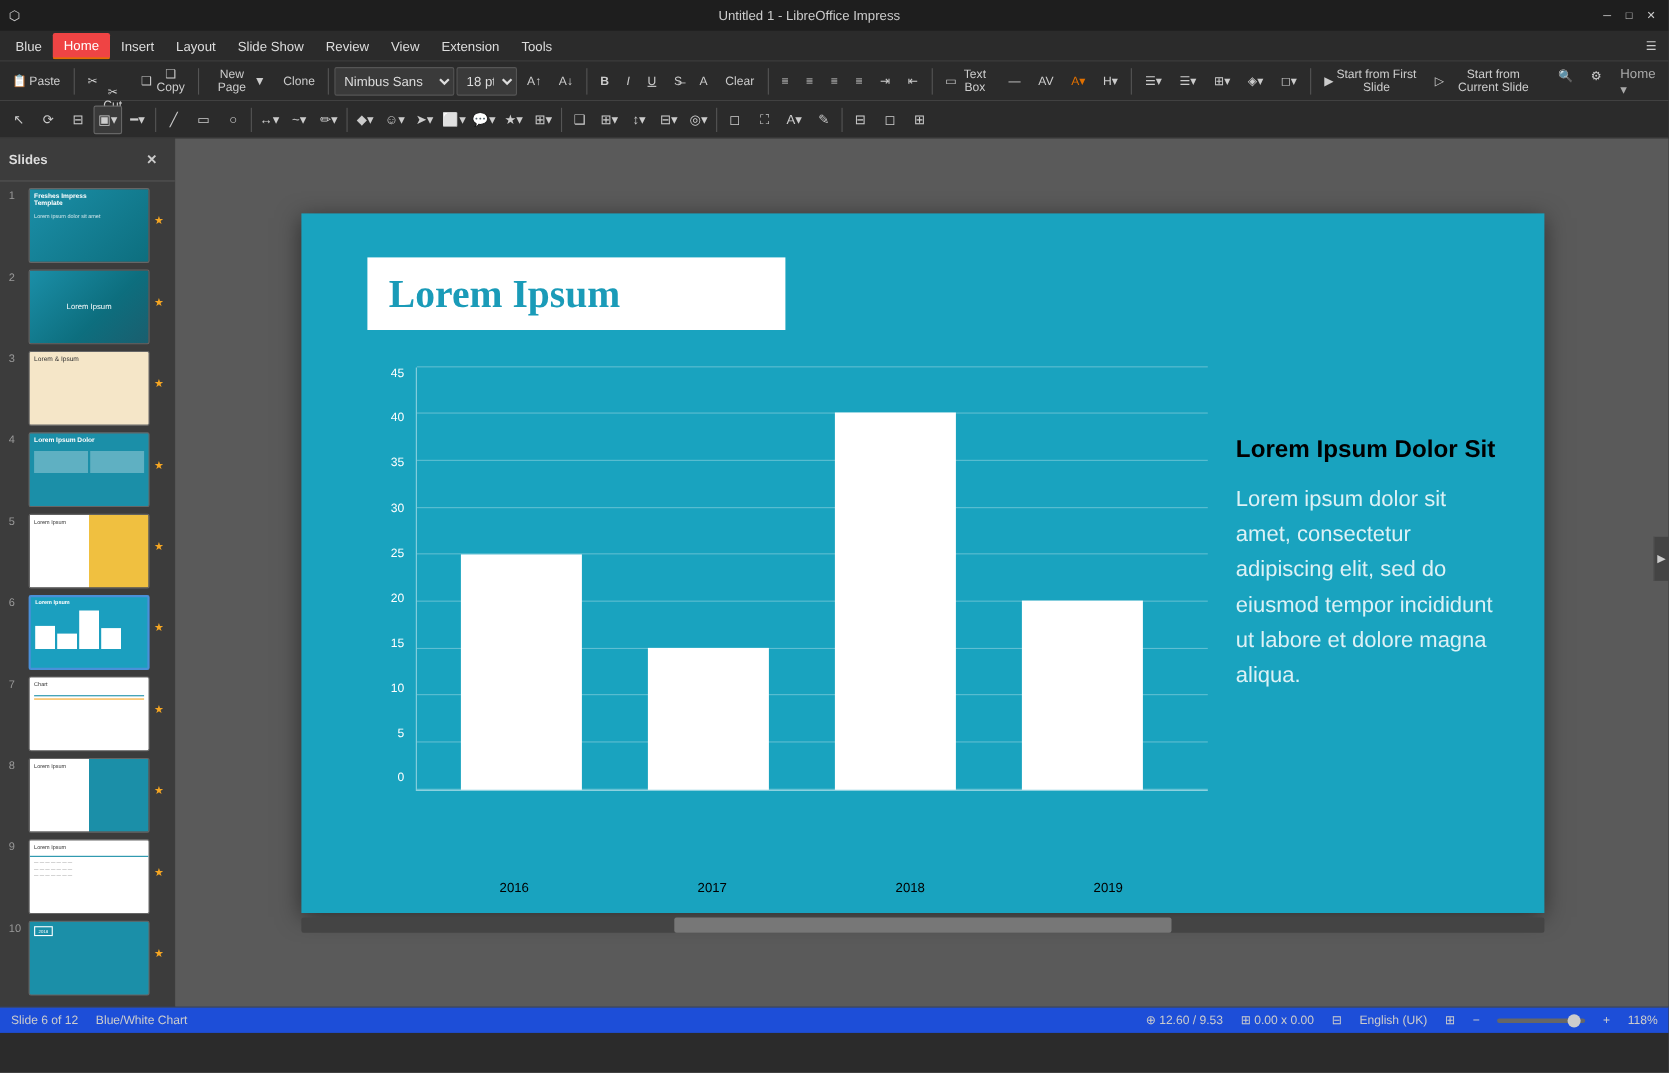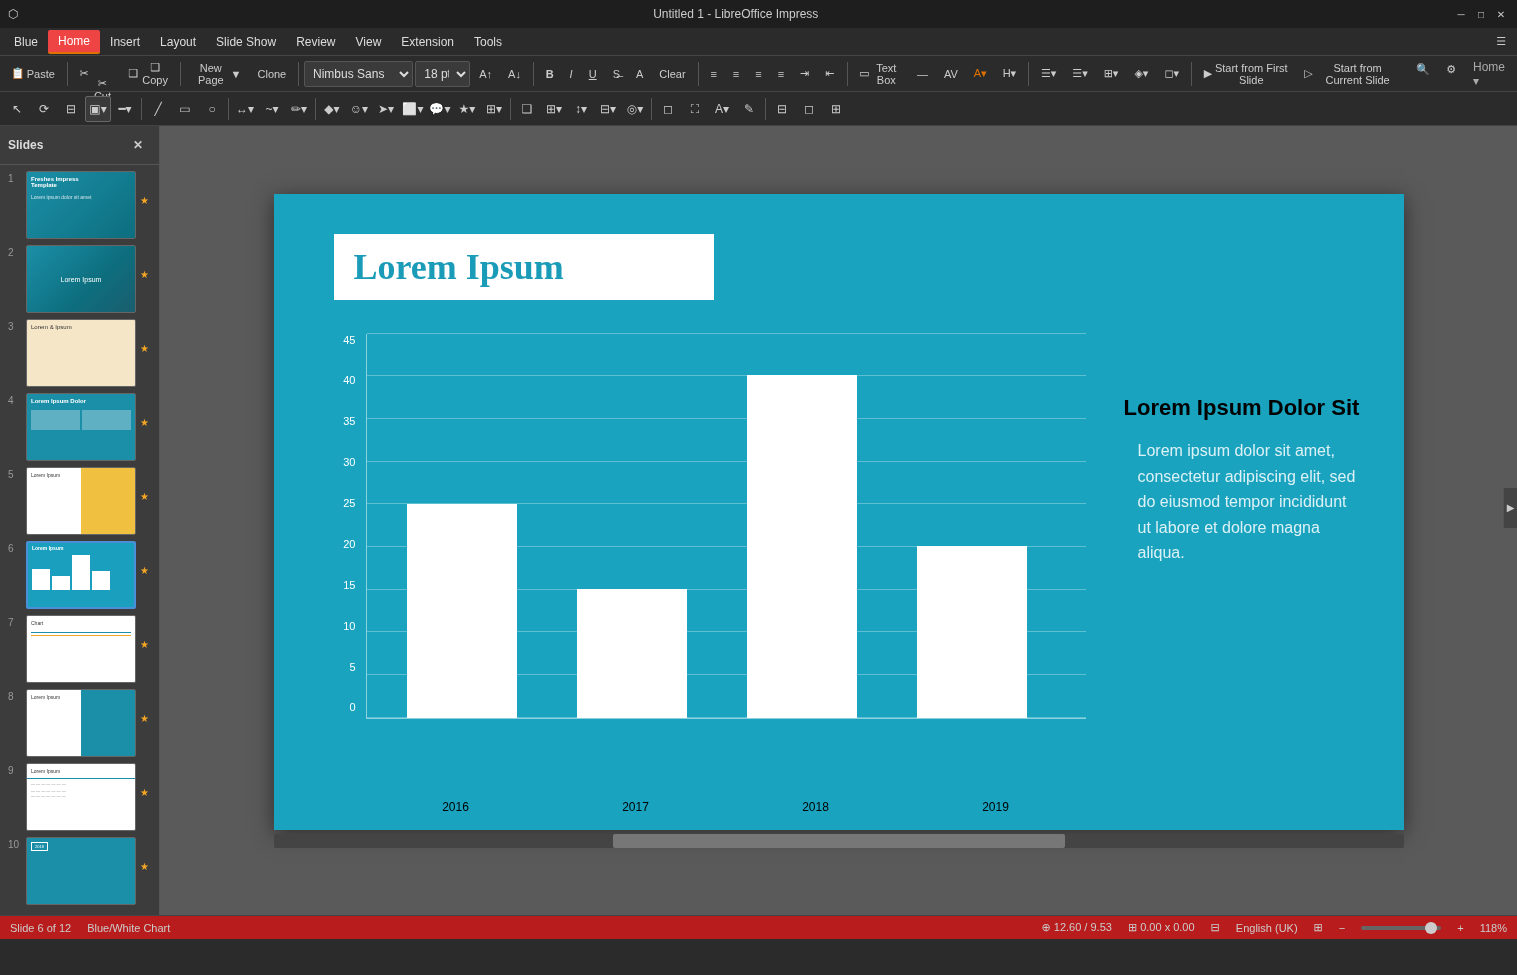--- a/index.html
+++ b/index.html
@@ -189,21 +189,21 @@
     }
     .title-text {
       font-size: 36px;
       font-weight: bold;
       color: #1a9bb8;
       font-family: serif;
     }
     .chart-area {
       position: absolute;
       top: 140px;
-      left: 52px;
+      left: 64px;
       width: 760px;
       height: 450px;
     }
     .chart-labels-y {
       position: absolute;
       left: 0;
       top: 0;
       width: 30px;
       height: 380px;
       display: flex;
@@ -251,30 +251,29 @@
       width: 240px;
     }
     .side-heading {
       font-size: 22px;
       font-weight: bold;
       color: #000000;
       line-height: 1.3;
       margin-bottom: 16px;
     }
     .side-body {
-      font-size: 16px;
+      font-size: 20px;
       color: rgba(255,255,255,0.85);
       line-height: 1.6;
-      margin-left: 14px;
     }
 
     
     #status-bar {
       height: 24px;
-      background: #b91c1c;
+      background: #1d4ed8;
       border-top: 1px solid #444;
       display: flex;
       align-items: center;
       padding: 0 10px;
       font-size: 11px;
       color: #ccc;
       gap: 8px;
     }
     .status-left { display: flex; gap: 16px; }
     .zoom-slider {

